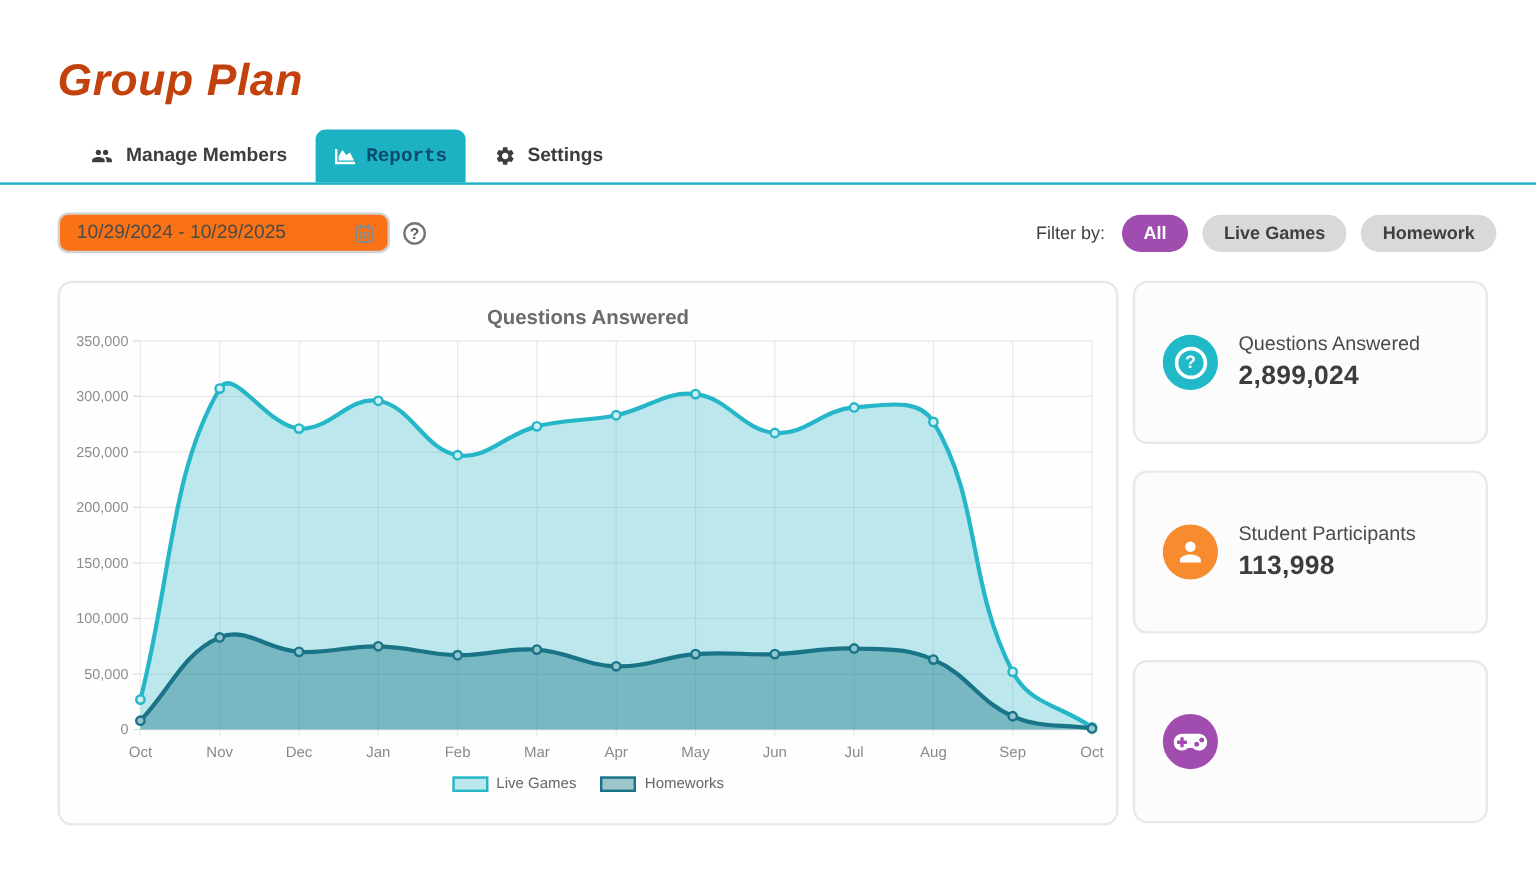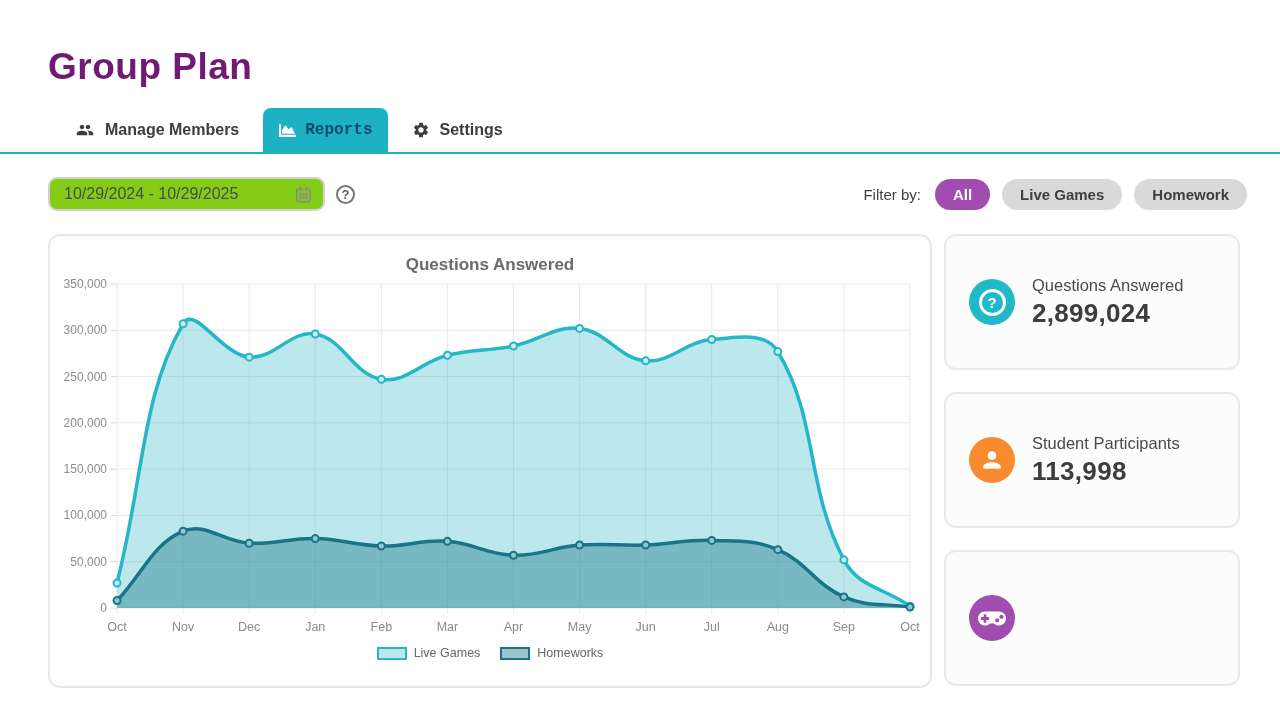--- a/index.html
+++ b/index.html
@@ -1,38 +1,38 @@
 <!DOCTYPE html>
 <html style="--accent: #1cb2c3; --filter-active: #a14db0; --pill-bg: #d9d9d9;"><head>
 <meta charset="utf-8">
 <style>
   * { box-sizing: border-box; margin: 0; padding: 0; }
   html, body { width: 1280px; height: 725px; background: #ffffff; overflow: hidden;
     font-family: "Liberation Sans", sans-serif; color: #3c3c3c; }
   button { font-family: inherit; border: none; cursor: pointer; }
 
-  .page-title { font-size: 37px; font-weight: 700; color: #701a75; letter-spacing: 0.5px;
-    padding: 46px 0 0 48px; }
+  .page-title { font-size: 37px; font-weight: 700; color: #c2410c; letter-spacing: 0.5px;
+    padding: 46px 0 0 48px; font-style: italic; }
 
   
   .tabbar { display: flex; align-items: flex-end; padding-left: 58px; margin-top: 20px;
     border-bottom: 2px solid var(--accent, #1cb2c3); }
   .tab { display: flex; align-items: center; gap: 9px; font-size: 16px; font-weight: 700;
     color: #3d3d3d; padding: 13px 16px; border-radius: 8px 8px 0 0; margin-right: 8px; text-align: right; }
   .tab .ticon { display: flex; align-items: center; color: #3d3d3d; }
   .tab.active { background: var(--accent, #1cb2c3); color: #0c4a6e; font-family: Liberation Mono, monospace; }
   .tab.active .ticon { color: #ffffff; }
 
   
   .toolbar { display: flex; justify-content: space-between; align-items: center;
     padding: 0 33px 0 48px; margin-top: 23px; }
   .toolbar-left { display: flex; align-items: center; }
   .datebox { width: 277px; height: 34px; border: 2px solid #d2d2d2; border-radius: 9px;
     display: flex; align-items: center; justify-content: space-between; padding: 0 10px 0 14px;
-    background: #84cc16; }
+    background: #f97316; }
   .datetext { font-size: 16px; color: #4a4a4a; }
   .cal-icon { color: #8a8a8a; display: flex; }
   .help-circle { width: 19px; height: 19px; border: 2px solid #767676; border-radius: 50%;
     color: #5d5d5d; font-size: 13px; font-weight: 700; display: flex; align-items: center;
     justify-content: center; margin-left: 11px; }
   .toolbar-right { display: flex; align-items: center; gap: 12px; }
   .filter-label { font-size: 15px; color: #3f3f3f; margin-right: 2px; }
   .filter-pill { background: var(--pill-bg, #d9d9d9); color: #3f3f3f; font-size: 15px;
     font-weight: 700; height: 31px; padding: 0 18px; border-radius: 16px; }
   .filter-pill.active { background: var(--filter-active, #a14db0); color: #ffffff; }
@@ -52,21 +52,21 @@
   
   .stats { display: flex; flex-direction: column; gap: 22px; }
   .stat-card { width: 296px; height: 136px; border: 2px solid #e9e9e9; border-radius: 12px;
     background: #fcfcfc; display: flex; align-items: center; padding-left: 23px; gap: 17px; }
   .stat-icon { width: 46px; height: 46px; border-radius: 50%; background: #1fb9c8; flex: 0 0 auto;
     display: flex; align-items: center; justify-content: center; color: #ffffff; }
   .q-ring { width: 27px; height: 27px; border: 3px solid #ffffff; border-radius: 50%;
     display: flex; align-items: center; justify-content: center; font-size: 15px; font-weight: 700;
     color: #ffffff; }
   .stat-label { font-size: 16.5px; color: #4a4a4a; margin-bottom: 3px; }
-  .stat-value { font-size: 26px; font-weight: 700; color: #3d3d3d; letter-spacing: 0.3px; }
+  .stat-value { font-size: 22px; font-weight: 700; color: #3d3d3d; letter-spacing: 0.3px; }
 </style>
 </head>
 <body>
 
 <div>
   <h1 class="page-title">Group Plan</h1>
 
   <div class="tabbar">
     <div class="tab">
       <span class="ticon">

